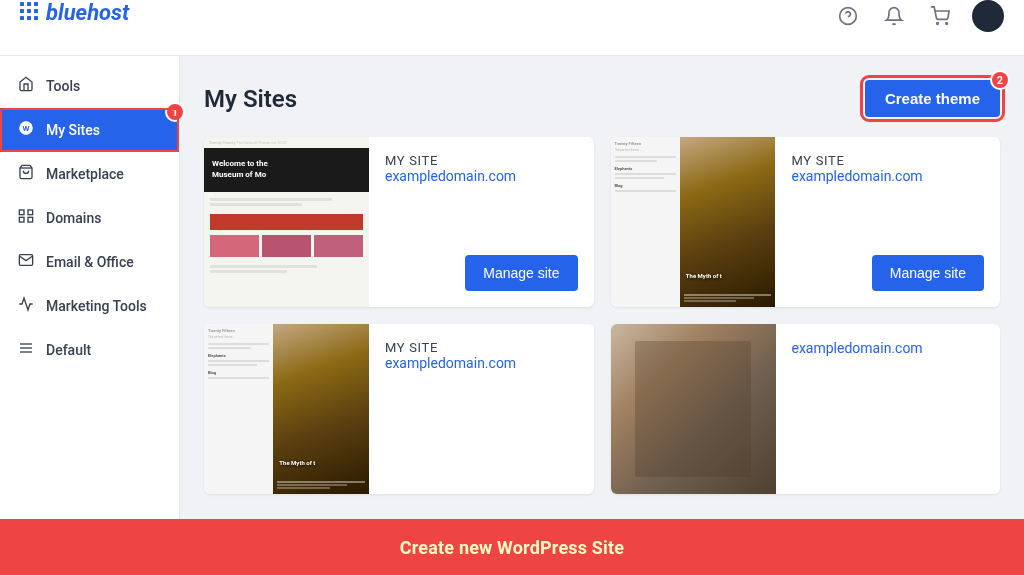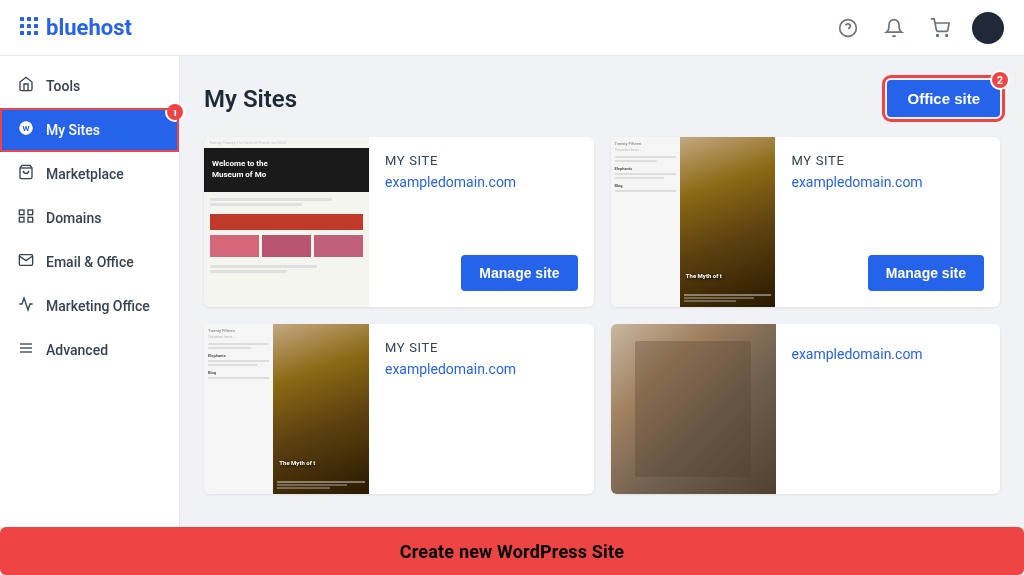--- a/index.html
+++ b/index.html
@@ -1,19 +1,19 @@
 <!DOCTYPE html>
 <html><head>
   <meta charset="utf-8">
   <style>
     * { margin: 0; padding: 0; box-sizing: border-box; }
     body { font-family: -apple-system, BlinkMacSystemFont, 'Segoe UI', Roboto, sans-serif; background: #f0f2f5; width: 1024px; height: 575px; overflow: hidden; display: flex; flex-direction: column; }
 
     
-    .header { background: #fff; height: 56px; display: flex; align-items: center; justify-content: space-between; padding: 0 20px; border-bottom: 1px solid #e5e7eb; flex-shrink: 0; }
+    .header { background: #fff; height: 56px; display: flex; align-items: flex-start; justify-content: space-between; padding: 0 20px; border-bottom: 1px solid #e5e7eb; flex-shrink: 0; font-style: italic; }
     .header-logo { display: flex; align-items: center; gap: 8px; }
     .header-logo .grid-icon { color: #2563eb; font-size: 18px; }
     .header-logo .logo-text { color: #2563eb; font-size: 22px; font-weight: 700; }
     .header-right { display: flex; align-items: center; gap: 18px; }
     .header-icon { width: 28px; height: 28px; border-radius: 50%; display: flex; align-items: center; justify-content: center; color: #6b7280; font-size: 18px; cursor: pointer; }
     .avatar { width: 32px; height: 32px; border-radius: 50%; background: #1f2937; }
 
     
     .main-layout { display: flex; flex: 1; overflow: hidden; }
 
@@ -32,31 +32,31 @@
     .create-site-btn { background: #2563eb; color: white; border: none; padding: 10px 20px; border-radius: 4px; font-size: 15px; font-weight: 600; cursor: pointer; outline: 3px solid #ef4444; outline-offset: 2px; }
     .badge-2 { position: absolute; top: -10px; right: -10px; background: #ef4444; color: white; border-radius: 50%; width: 20px; height: 20px; display: flex; align-items: center; justify-content: center; font-size: 11px; font-weight: bold; border: 2px solid white; }
 
     
     .sites-grid { display: grid; grid-template-columns: 1fr 1fr; gap: 17px; }
     .site-card { background: #fff; border-radius: 6px; overflow: hidden; display: flex; flex-direction: column; box-shadow: 0 1px 3px rgba(0,0,0,0.08); }
     .site-card-body { display: flex; flex-direction: row; flex: 1; }
     .site-thumbnail { width: 165px; height: 170px; flex-shrink: 0; overflow: hidden; background: #e5e7eb; }
     .site-info { flex: 1; padding: 16px; display: flex; flex-direction: column; justify-content: space-between; }
     .site-name { font-size: 13px; font-weight: 400; color: #374151; letter-spacing: 0.05em; text-transform: uppercase; }
-    .site-domain { color: #2563eb; font-size: 14px; margin-top: 6px; }
-    .manage-btn { background: #2563eb; color: white; border: none; padding: 10px 18px; border-radius: 4px; font-size: 14px; font-weight: 700; cursor: pointer; align-self: flex-end; margin-top: auto; }
+    .site-domain { color: #2563eb; font-size: 14px; margin-top: 0; }
+    .manage-btn { background: #2563eb; color: white; border: none; padding: 10px 18px; border-radius: 4px; font-size: 14px; font-weight: 400; cursor: pointer; align-self: flex-end; margin-top: auto; }
 
     
     .thumb-twenty-twenty { background: #f5f5f0; width: 100%; height: 100%; position: relative; overflow: hidden; }
     .thumb-header { background: #f5f5f0; padding: 4px 6px; font-size: 4px; color: #999; }
 
     .thumb-fifteen { background: #fff; width: 100%; height: 100%; position: relative; overflow: hidden; display: flex; }
 
     
-    .footer-bar { background: #ef4444; color: #000000; height: 48px; display: flex; align-items: center; justify-content: center; font-size: 18px; font-weight: 700; flex-shrink: 0; letter-spacing: 0.01em; border-radius: 6px; }
+    .footer-bar { background: #ef4444; color: #fef9c3; height: 56px; display: flex; align-items: center; justify-content: center; font-size: 18px; font-weight: 700; flex-shrink: 0; letter-spacing: 0.01em; }
     .step1-outline { position: absolute; top: 0; left: 0; right: 0; bottom: 0; border: 2px solid #ef4444; border-radius: 2px; pointer-events: none; }
   </style>
 </head>
 <body>
 
 <header class="header">
   <div class="header-logo">
     <span class="grid-icon">
       <svg width="18" height="18" viewBox="0 0 18 18" fill="#2563eb">
         <rect x="0" y="0" width="4" height="4" rx="0.5"></rect>
@@ -158,41 +158,41 @@
       </span>
       <span>Email &amp; Office</span>
     </div>
 
     <div class="sidebar-item">
       <span class="sidebar-icon">
         <svg width="16" height="16" viewBox="0 0 24 24" fill="none" stroke="currentColor" stroke-width="2">
           <polyline points="22 12 18 12 15 21 9 3 6 12 2 12"></polyline>
         </svg>
       </span>
-      <span>Marketing Office</span>
+      <span>Marketing Tools</span>
     </div>
 
     <div class="sidebar-item">
       <span class="sidebar-icon">
         <svg width="16" height="16" viewBox="0 0 24 24" fill="none" stroke="currentColor" stroke-width="2">
           <line x1="3" y1="6" x2="21" y2="6"></line>
           <line x1="3" y1="12" x2="21" y2="12"></line>
           <line x1="3" y1="18" x2="21" y2="18"></line>
         </svg>
       </span>
-      <span>Advanced</span>
+      <span>Default</span>
     </div>
 
   </nav>
 
   <main class="content">
     <div class="content-header">
       <h1 class="page-title">My Sites</h1>
       <div class="create-site-btn-wrapper">
-        <button class="create-site-btn">Office site</button>
+        <button class="create-site-btn">Create theme</button>
         <div class="badge-2">2</div>
       </div>
     </div>
 
     <div class="sites-grid">
 
       <div class="site-card">
         <div class="site-card-body">
           <div class="site-thumbnail">
             <div class="thumb-twenty-twenty">

